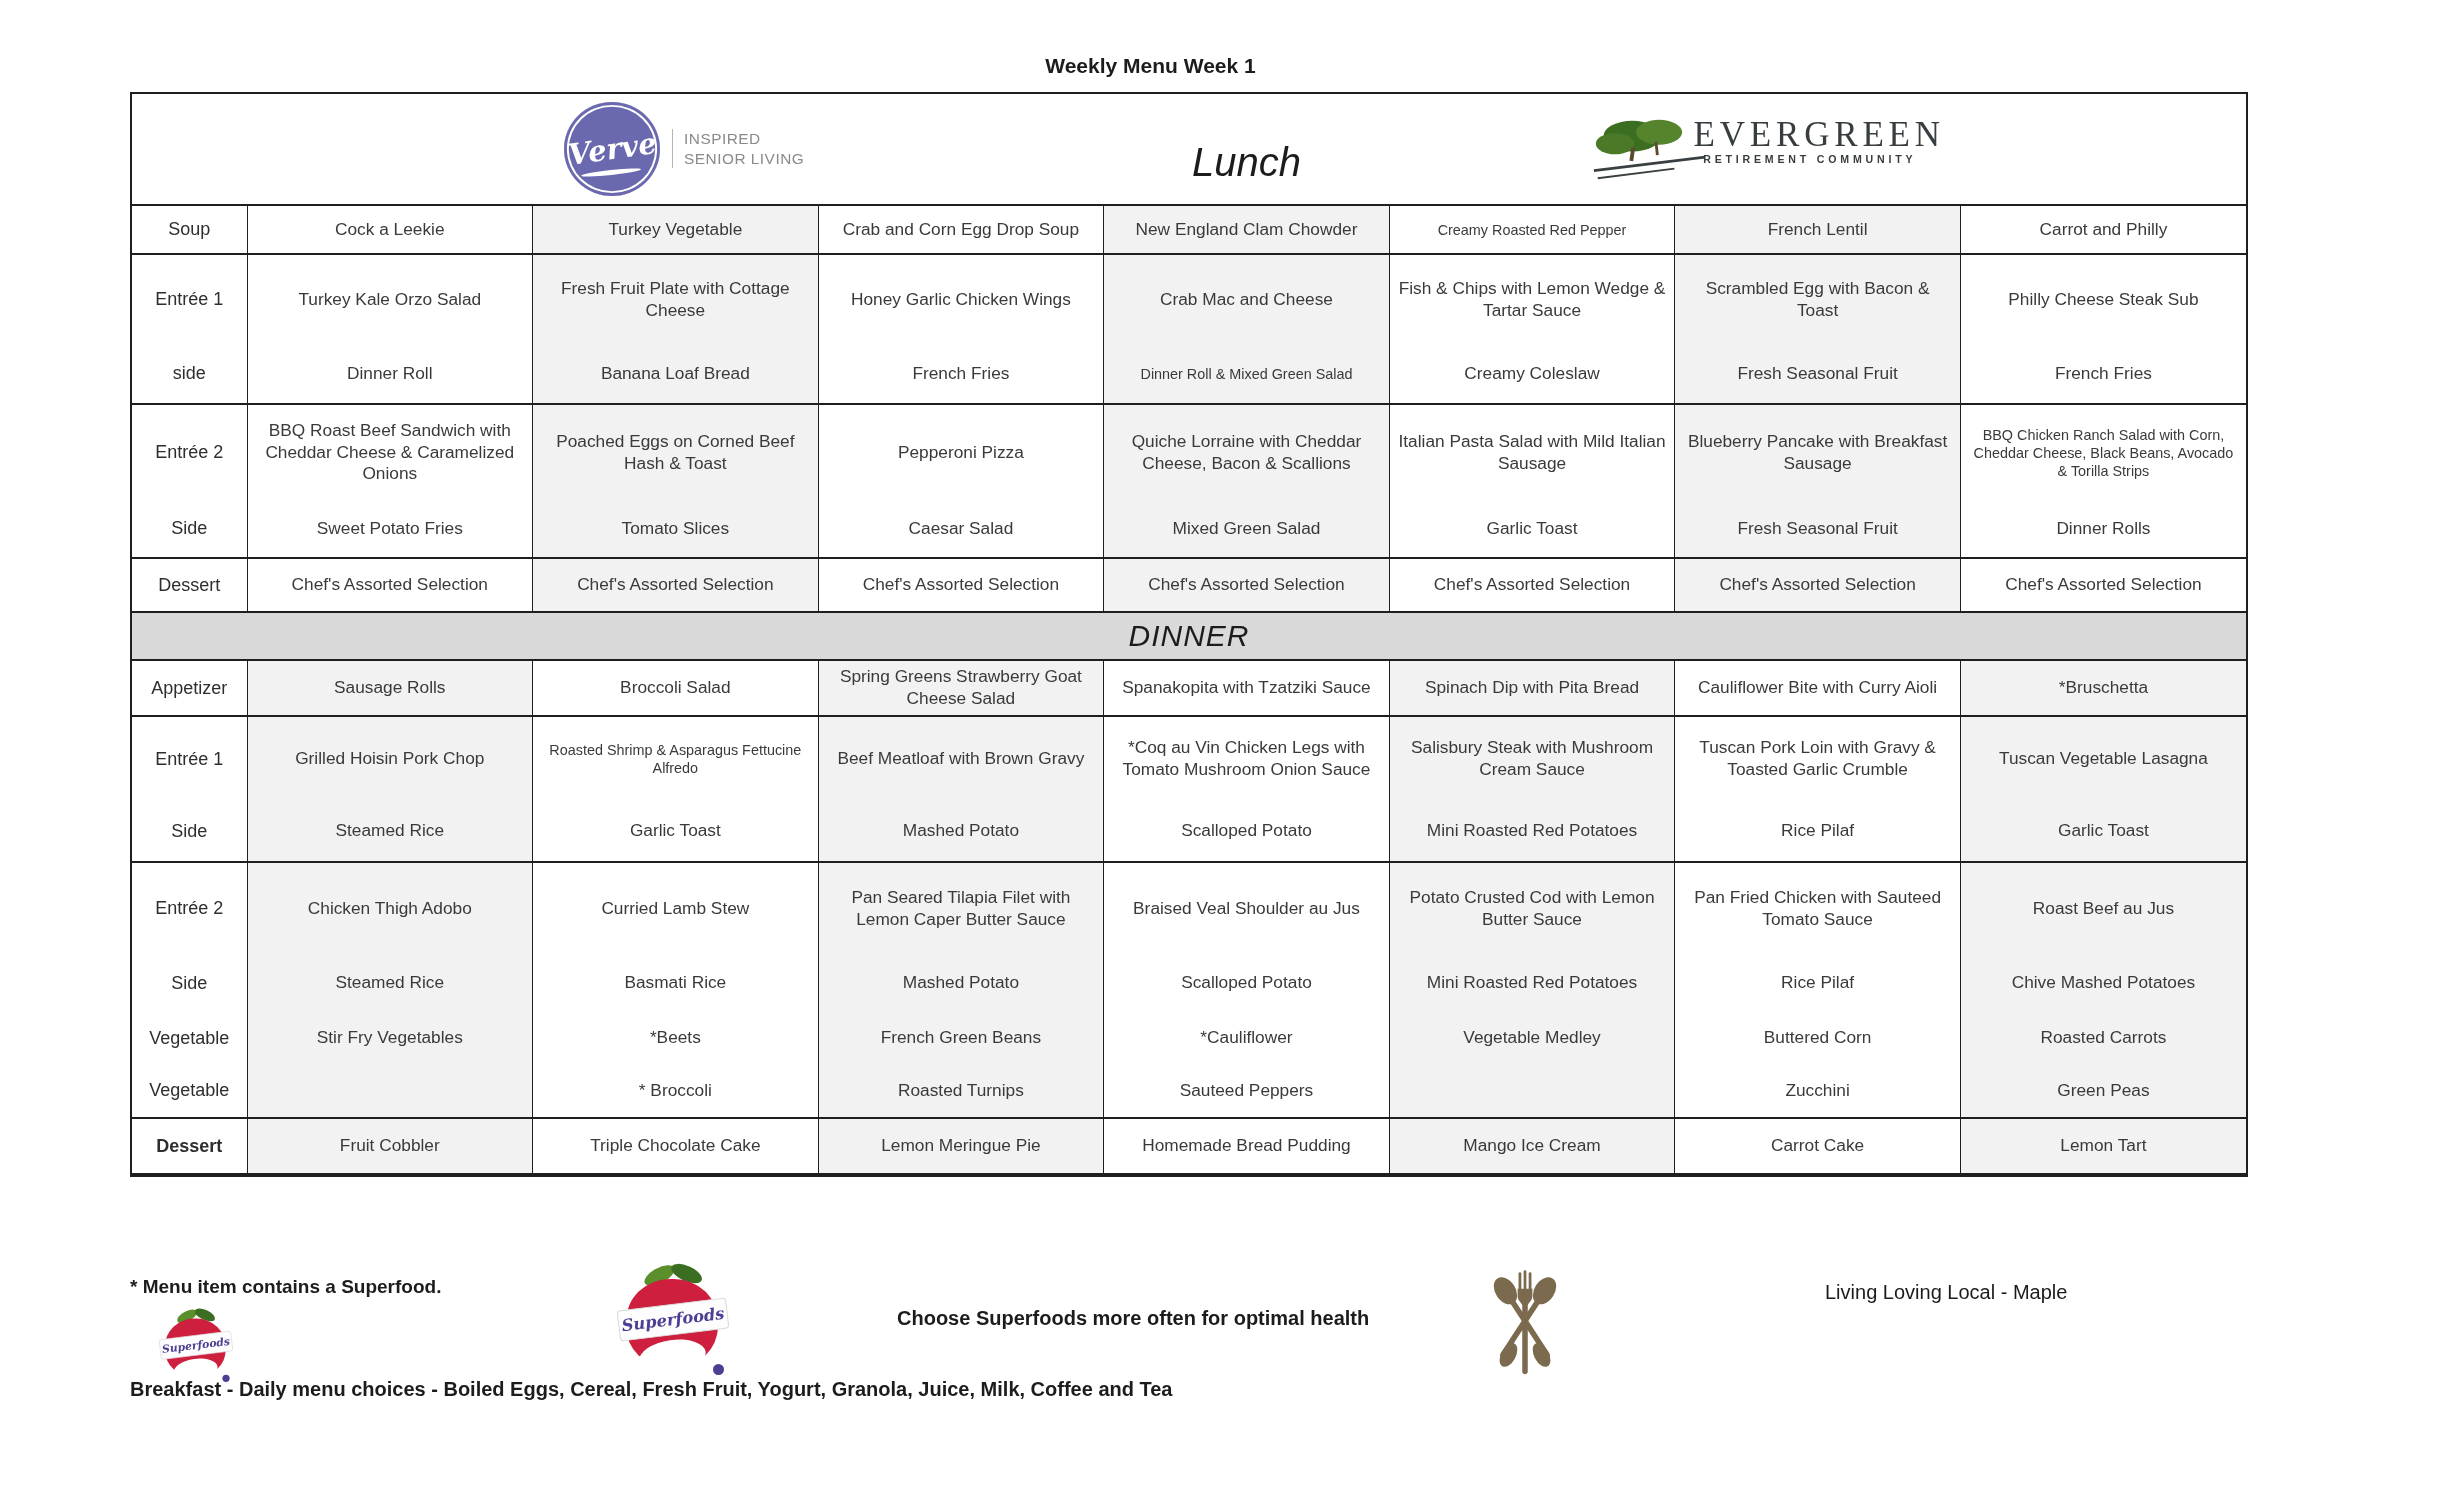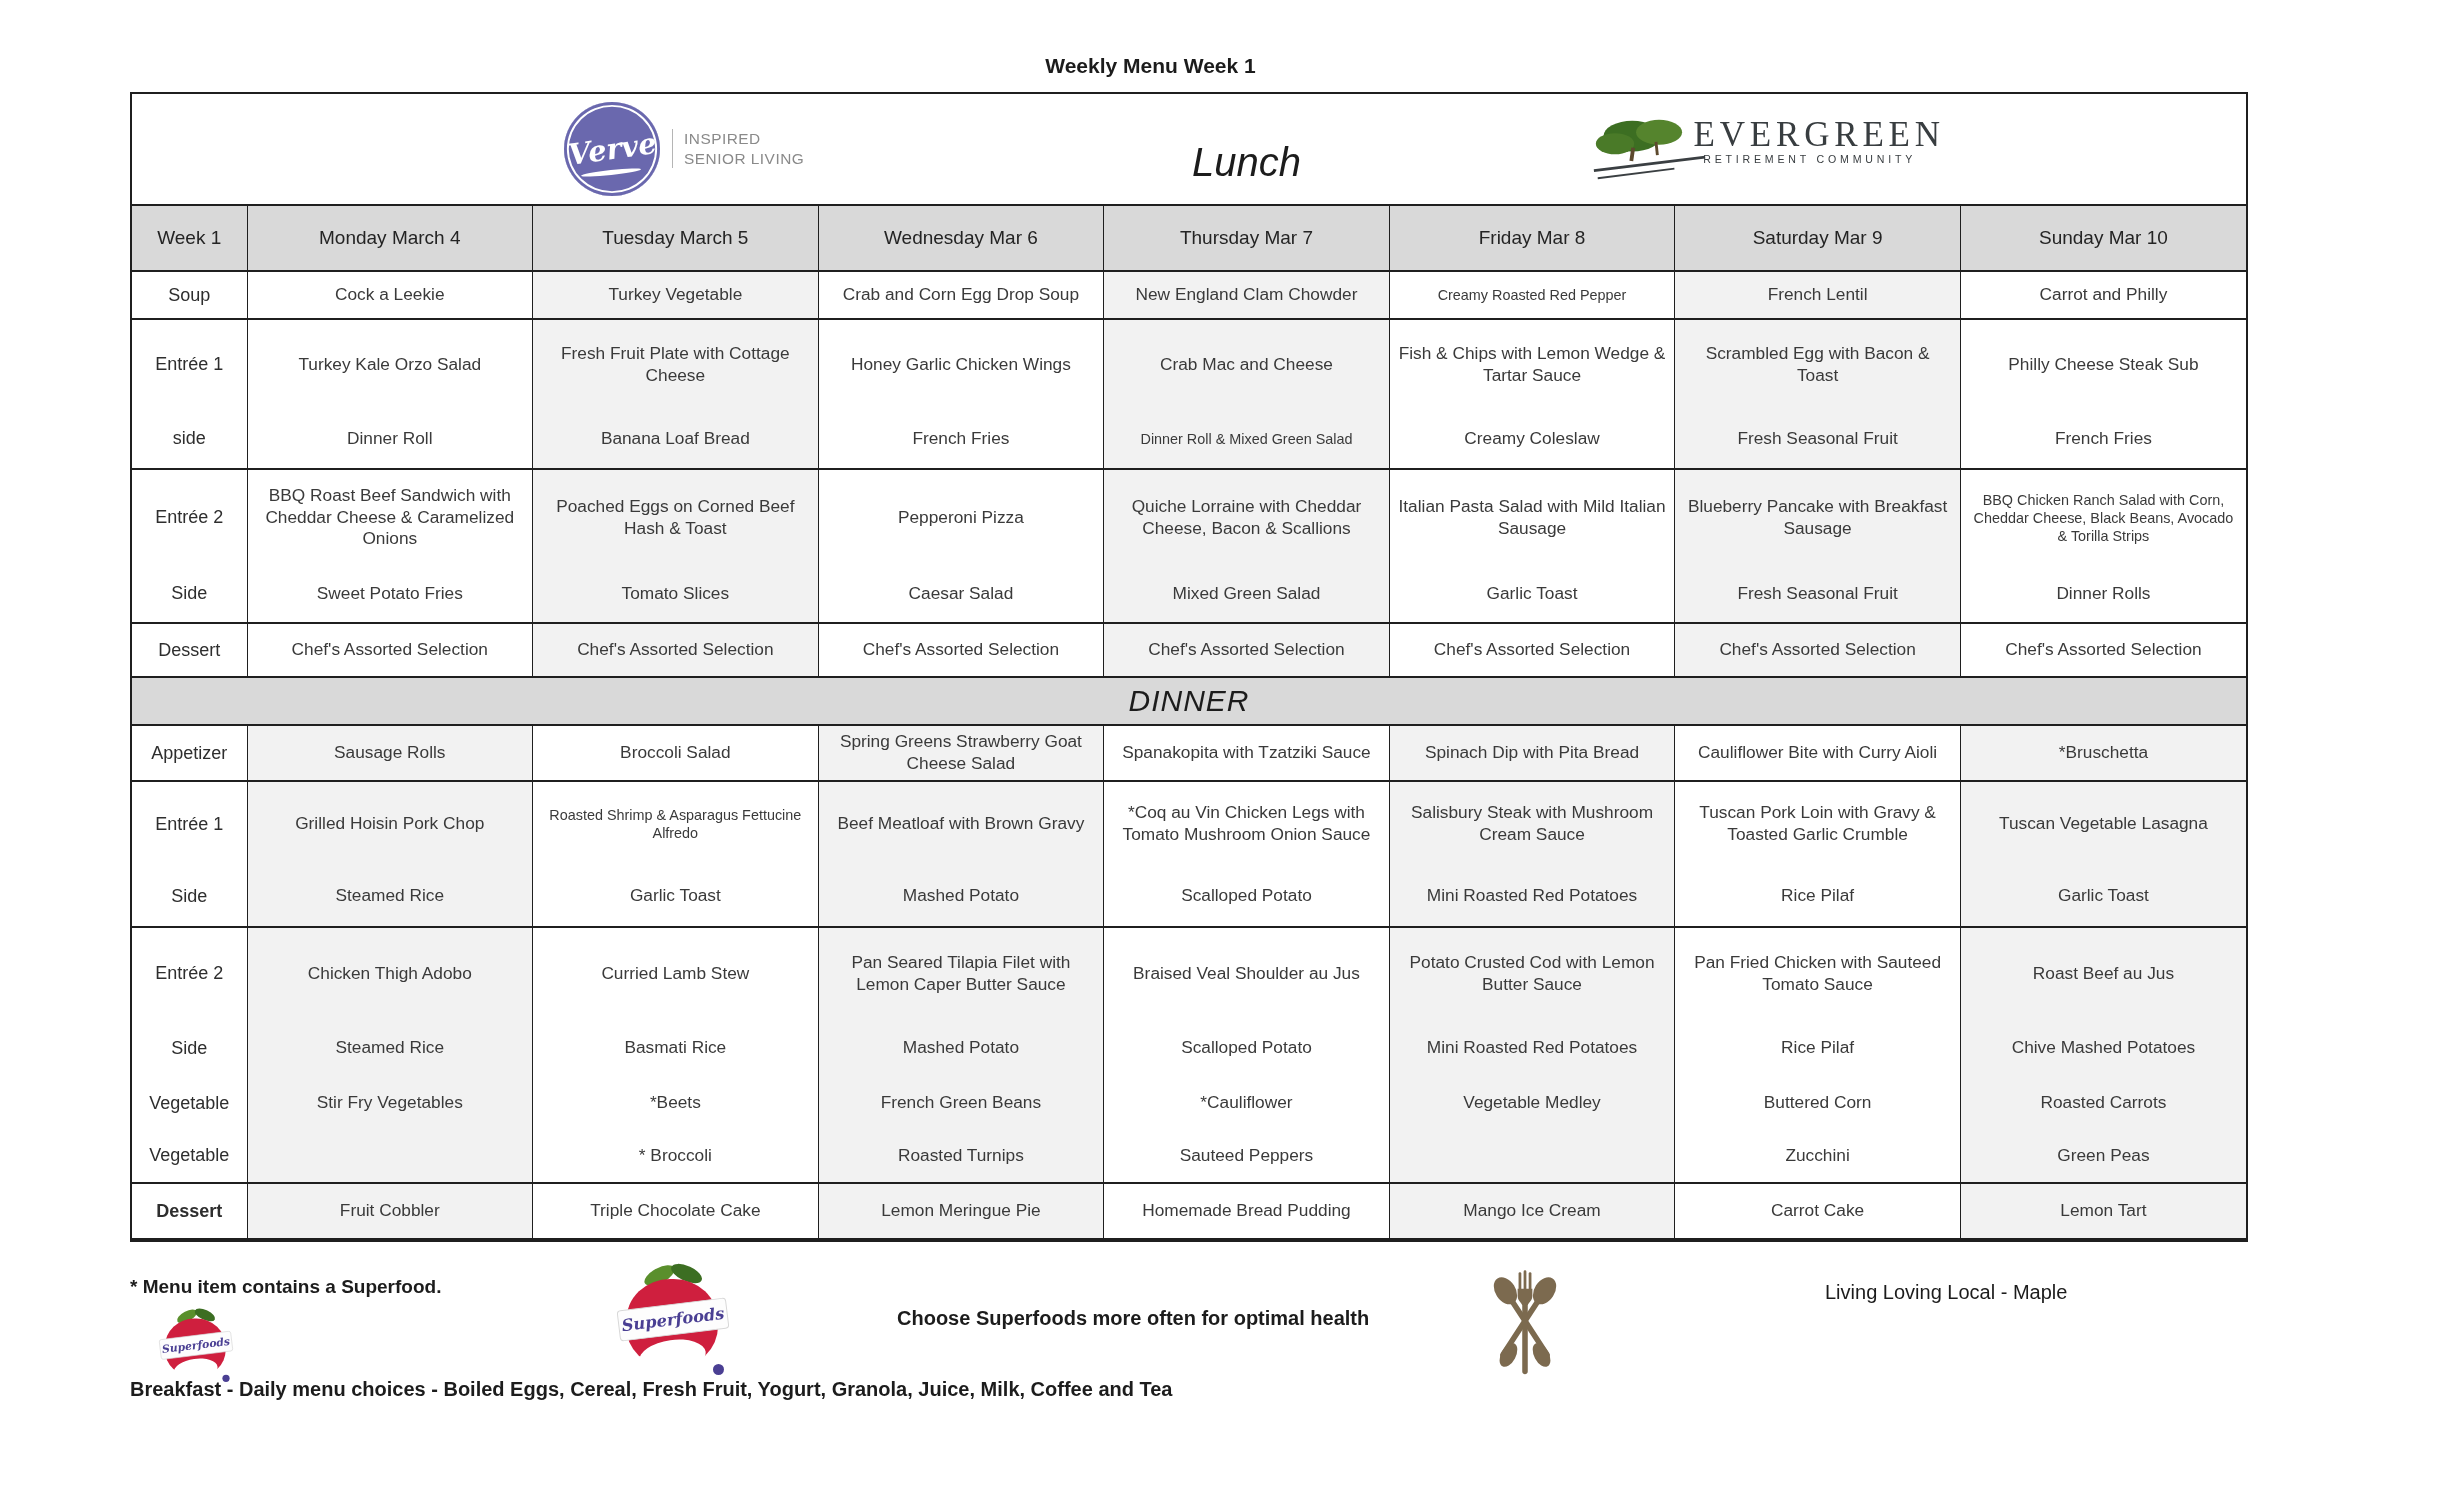--- a/index.html
+++ b/index.html
@@ -34,21 +34,21 @@
               font-size:29px;transform:rotate(-8deg);}
   .verve-oval::after{content:"";position:absolute;left:17.3px;bottom:21px;width:60px;height:4.8px;
                      background:#fff;border-radius:50%;transform:rotate(-6deg);}
   .verve-tag{margin-left:11.5px;padding-left:11.5px;border-left:1px solid #b5b5b5;color:#8a8a8a;
              font-size:15.4px;line-height:1.25;letter-spacing:0.5px;}
   
   .evergreen{position:absolute;left:1460px;top:21px;display:flex;align-items:flex-start;}
   .eg-text{margin-left:-13.4px;}
   .eg-name{font-family:"Liberation Serif","DejaVu Serif",serif;font-size:35px;letter-spacing:4.8px;
            color:#383d40;}
-  .eg-sub{font-size:10.6px;font-weight:normal;letter-spacing:3.8px;color:#383d40;margin-top:-1.9px;
+  .eg-sub{font-size:10.6px;font-weight:bold;letter-spacing:3.8px;color:#383d40;margin-top:-1.9px;
           padding-left:9.6px;}
   
   .sf{position:absolute;width:106px;height:113px;}
   .sf .leaf{position:absolute;width:33px;height:15.4px;background:var(--evergreen-green);
             border-radius:50% 50% 50% 50%;}
   .sf .leaf.l1{left:23px;top:1.9px;transform:rotate(-28deg);background:#5a8f2c;}
   .sf .leaf.l2{left:50px;top:0;transform:rotate(24deg);}
   .sf .apple{position:absolute;left:5.8px;top:13.4px;width:92px;height:88px;background:var(--superfoods-red);
              border-radius:48% 48% 46% 46%;}
   .sf .apple::after{content:"";position:absolute;left:13.4px;bottom:-5.8px;width:67px;height:33px;
@@ -106,30 +106,20 @@
         </div>
       </div>
 
     </div>
 
     <table class="menu">
       <colgroup>
           <col style="width:115px">
         </colgroup>
       <tbody id="menu-tbody">
-          <tr class="h-row" style="height: 65px;">
-            <td>Week 1</td>
-            <td>Monday March 4</td>
-            <td>Tuesday March 5</td>
-            <td>Wednesday Mar 6</td>
-            <td>Thursday Mar 7</td>
-            <td>Friday Mar 8</td>
-            <td>Saturday Mar 9</td>
-            <td>Sunday Mar 10</td>
-          </tr>
           <tr class="grp-end" style="height: 48px; padding-left: 13px;">
             <td class="rlabel">Soup</td>
             <td class="cell">Cock a Leekie</td>
             <td class="cell shade">Turkey Vegetable</td>
             <td class="cell">Crab and Corn Egg Drop Soup</td>
             <td class="cell shade">New England Clam Chowder</td>
             <td class="cell xs">Creamy Roasted Red Pepper</td>
             <td class="cell shade">French Lentil</td>
             <td class="cell">Carrot and Philly</td>
           </tr>

